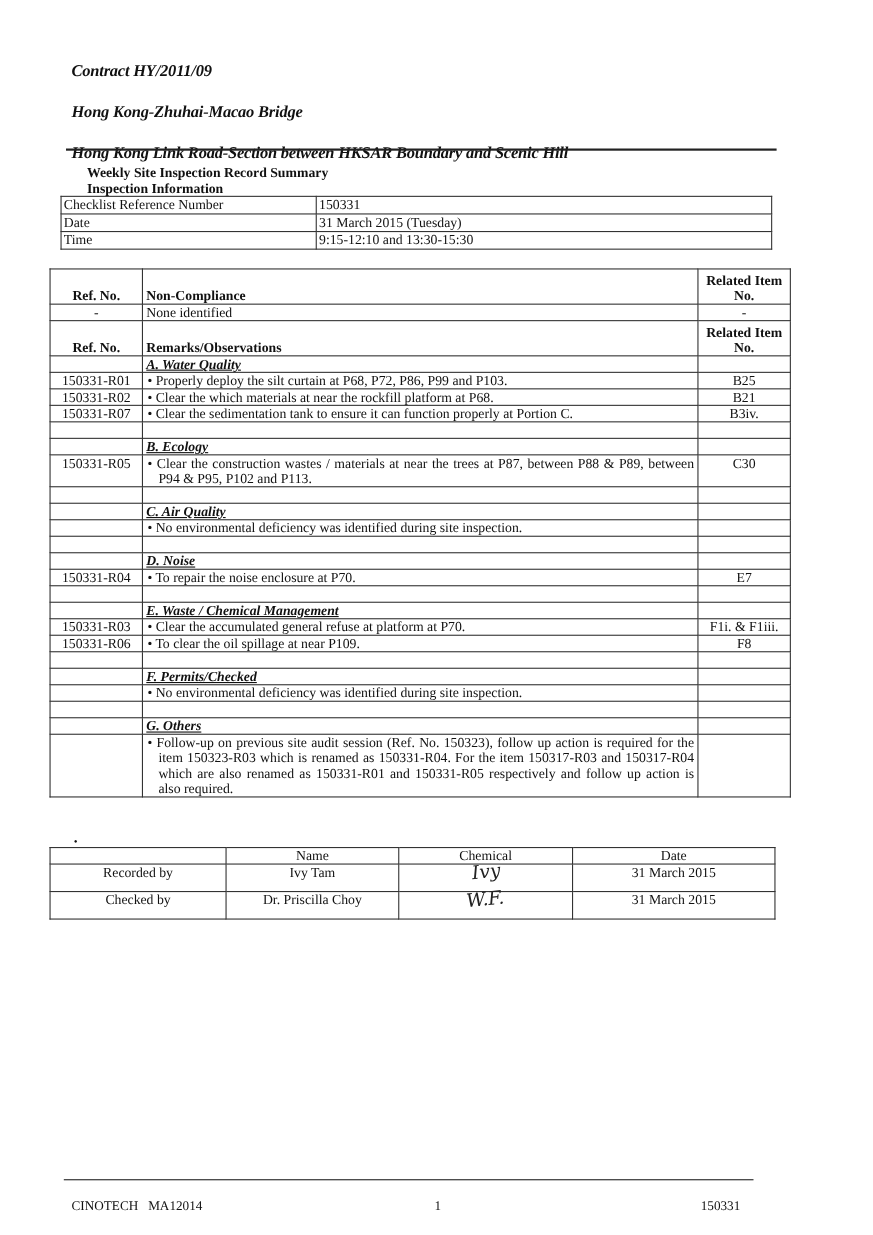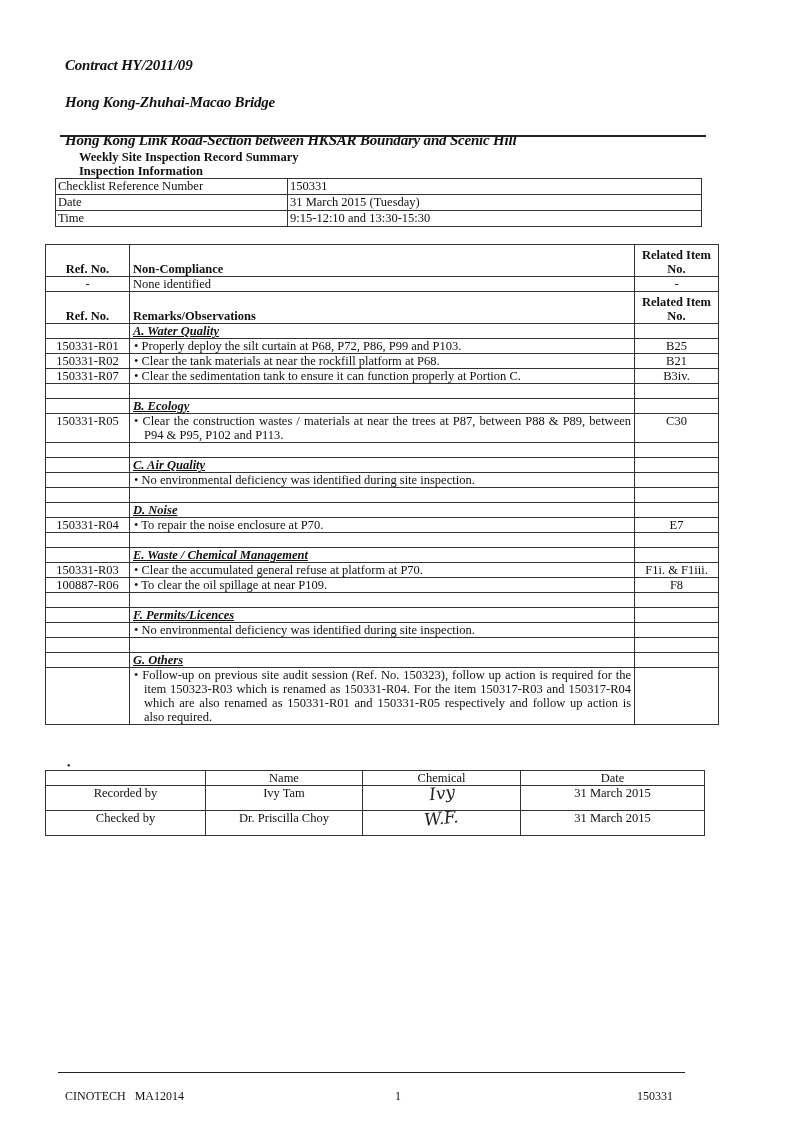--- a/index.html
+++ b/index.html
@@ -87,21 +87,21 @@
         <td class="c2"><span class="cat">A. Water Quality</span></td>
         <td class="c3"></td>
       </tr>
       <tr>
         <td class="c1">150331-R01</td>
         <td class="c2 bul"><span>• </span><span>Properly deploy the silt curtain at P68, P72, P86, P99 and P103.</span></td>
         <td class="c3">B25</td>
       </tr>
       <tr>
         <td class="c1">150331-R02</td>
-        <td class="c2 bul"><span>• </span><span>Clear the tank materials at near the rockfill platform at P68.</span></td>
+        <td class="c2 bul"><span>• </span><span>Clear the which materials at near the rockfill platform at P68.</span></td>
         <td class="c3">B21</td>
       </tr>
       <tr>
         <td class="c1">150331-R07</td>
         <td class="c2 bul"><span>• </span><span>Clear the sedimentation tank to ensure it can function properly at Portion C.</span></td>
         <td class="c3">B3iv.</td>
       </tr>
       <tr class="blank">
         <td class="c1"></td>
         <td class="c2"></td>
@@ -156,32 +156,32 @@
         <td class="c1"></td>
         <td class="c2"><span class="cat">E. Waste / Chemical Management</span></td>
         <td class="c3"></td>
       </tr>
       <tr>
         <td class="c1">150331-R03</td>
         <td class="c2 bul"><span>• </span><span>Clear the accumulated general refuse at platform at P70.</span></td>
         <td class="c3">F1i. &amp; F1iii.</td>
       </tr>
       <tr>
-        <td class="c1">100887-R06</td>
+        <td class="c1">150331-R06</td>
         <td class="c2 bul"><span>• </span><span>To clear the oil spillage at near P109.</span></td>
         <td class="c3">F8</td>
       </tr>
       <tr class="blank">
         <td class="c1"></td>
         <td class="c2"></td>
         <td class="c3"></td>
       </tr>
       <tr>
         <td class="c1"></td>
-        <td class="c2"><span class="cat">F. Permits/Licences</span></td>
+        <td class="c2"><span class="cat">F. Permits/Checked</span></td>
         <td class="c3"></td>
       </tr>
       <tr>
         <td class="c1"></td>
         <td class="c2 bul"><span>• </span><span>No environmental deficiency was identified during site inspection.</span></td>
         <td class="c3"></td>
       </tr>
       <tr class="blank">
         <td class="c1"></td>
         <td class="c2"></td>

